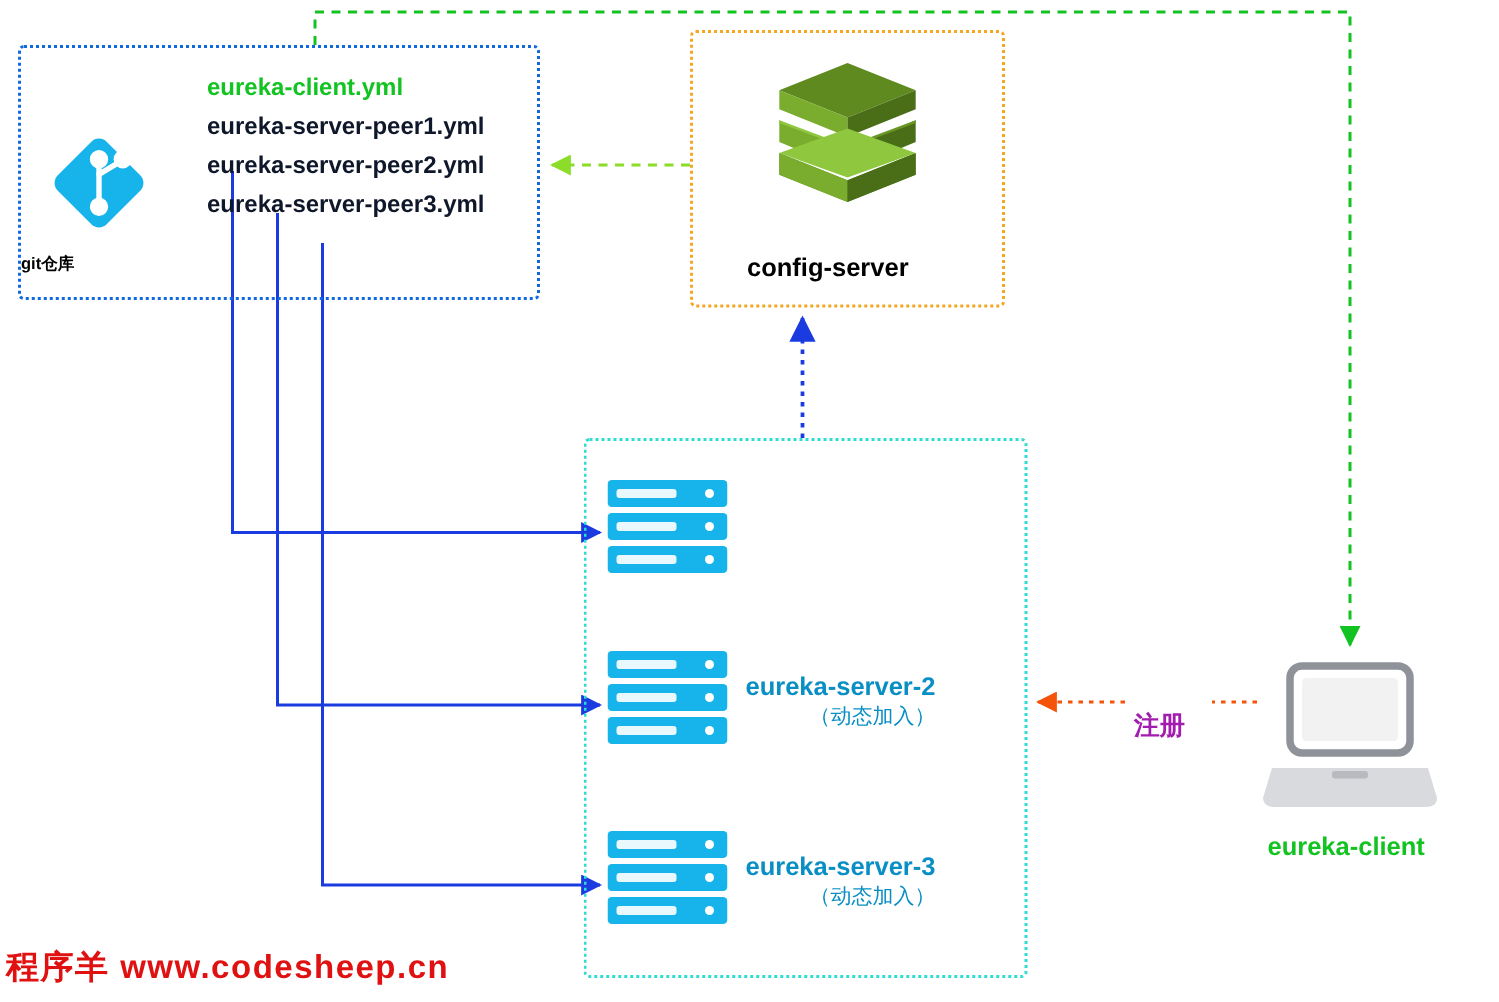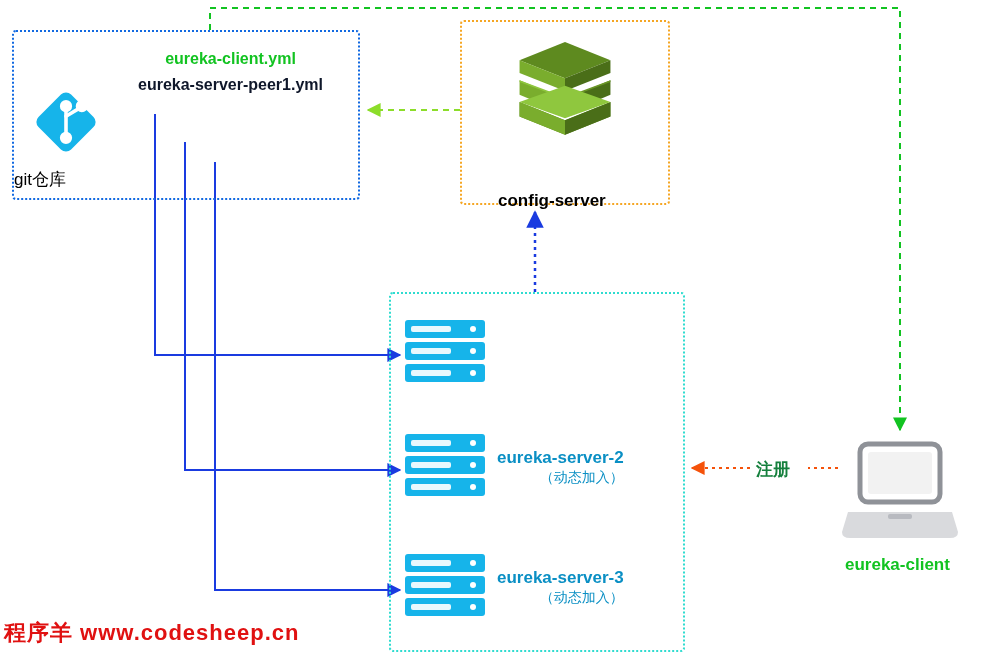--- a/index.html
+++ b/index.html
@@ -15,35 +15,35 @@
   .box {
     position: absolute;
     border-style: dotted;
     border-width: 2px;
     border-radius: 4px;
   }
   .git-box { border-color: #1169e1; left: 12px; top: 30px; width: 348px; height: 170px; }
   .cfg-box { border-color: #f5a623; left: 460px; top: 20px; width: 210px; height: 185px; }
   .srv-box { border-color: #2fdcd0; left: 389px; top: 292px; width: 296px; height: 360px; }
 
-  .git-label { position: absolute; left: 14px; top: 168px; font-weight: normal; font-size: 17px; }
-  .cfg-label { position: absolute; left: 498px; top: 191px; font-weight: bold; font-size: 17px; text-align:left;}
+  .git-label { position: absolute; left: 14px; top: 168px; font-weight: bold; font-size: 11px; }
+  .cfg-label { position: absolute; left: 498px; top: 169px; font-weight: bold; font-size: 17px; text-align:left;}
   .ek-client-label { position: absolute; left: 845px; top: 555px; font-weight: bold; font-size: 17px; color:#12c321;text-align:center; }
 
   .files { position: absolute; left: 138px; top: 46px; font-size: 16px; line-height: 26px; font-weight:600; }
-  .file-green { color: #12c321; text-align: center; }
+  .file-green { color: #12c321; }
   .file-blue  { color: #0f172a; }
 
   .srv-row { position: absolute; display: flex; align-items: center; }
   .srv-txt { color:#0a8fc4; font-weight:600; font-size:17px; margin-left:12px; line-height:1.25; }
   .srv-sub { color:#0a8fc4; font-size:14px; text-align:right; }
 
-  .reg-label { position:absolute; left:756px; top:458px; color:#15803d; font-size:17px; font-weight:600; }
+  .reg-label { position:absolute; left:756px; top:472px; color:#a21caf; font-size:17px; font-weight:600; }
 
-  .watermark { position:absolute; left:4px; bottom:20px; color:#e01111; font-size:22px; font-weight:600; letter-spacing:1px; }
+  .watermark { position:absolute; left:4px; bottom:8px; color:#e01111; font-size:22px; font-weight:600; letter-spacing:1px; }
 
   svg.conn { position:absolute; left:0; top:0; width:999px; height:668px; pointer-events:none; }
 
   .server-icon rect { fill:#16b4ea; }
   .server-icon .slot { fill:#fff; opacity:.9; }
 </style>
 </head>
 <body>
 
 <svg class="conn">
@@ -87,20 +87,22 @@
     <circle cx="50" cy="28" r="6"></circle>
     <circle cx="50" cy="72" r="6"></circle>
     <circle cx="72" cy="28" r="6"></circle>
   </g>
 </svg>
 <div class="git-label">git仓库</div>
 
 <div class="files">
   <div class="file-green">eureka-client.yml</div>
   <div class="file-blue">eureka-server-peer1.yml</div>
+  <div class="file-blue">eureka-server-peer2.yml</div>
+  <div class="file-blue">eureka-server-peer3.yml</div>
 </div>
 
 <div class="box cfg-box"></div>
 <svg width="110" height="100" style="position:absolute;left:510px;top:42px" viewBox="0 0 120 110">
   <g>
     <polygon points="60,0 110,20 60,40 10,20" fill="#5e8a1f"></polygon>
     <polygon points="10,20 60,40 60,54 10,34" fill="#7aad2d"></polygon>
     <polygon points="110,20 60,40 60,54 110,34" fill="#4a6e18"></polygon>
 
     <polygon points="10,42 58,62 58,78 10,58" fill="#7aad2d"></polygon>

